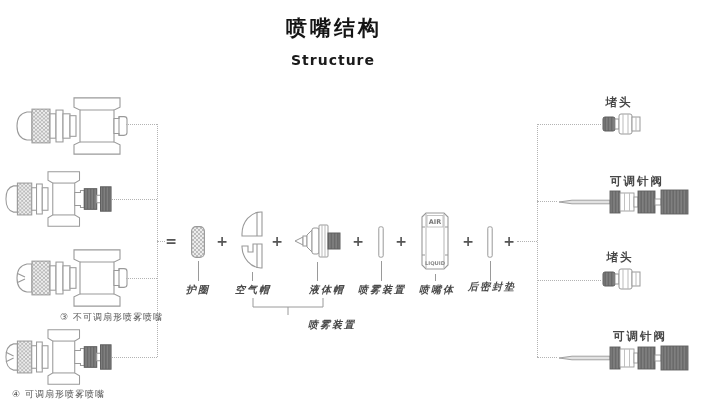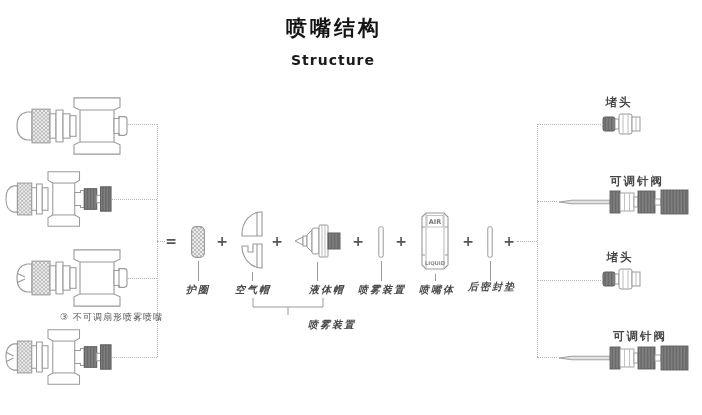--- a/index.html
+++ b/index.html
@@ -122,20 +122,21 @@
   <svg class="abs" style="left:16px;top:248px;" width="110" height="60" viewBox="0 0 110 64" preserveAspectRatio="none">
     <use href="#g-noz-fixed"></use>
       <use href="#g-fan-notch"></use>
   </svg>
   <div class="abs noz-label" style="left:12px;top:311px;margin-left:48px;">③ 不可调扇形喷雾喷嘴</div>
 
   <svg class="abs" style="left:5px;top:327px;" width="107" height="60" viewBox="0 0 112 64" preserveAspectRatio="none">
     <use href="#g-noz-adj"></use>
       <use href="#g-fan-notch"></use>
   </svg>
+  <div class="abs noz-label" style="left:12px;top:388px;">④ 可调扇形喷雾喷嘴</div>
 
   <div class="abs dot-h" style="left:126px;top:124px;width:31px;"></div>
   <div class="abs dot-h" style="left:112px;top:199px;width:45px;"></div>
   <div class="abs dot-h" style="left:126px;top:278px;width:31px;"></div>
   <div class="abs dot-h" style="left:112px;top:357px;width:45px;"></div>
   <div class="abs dot-v" style="left:157px;top:124px;height:233px;"></div>
   <div class="abs dot-h" style="left:157px;top:241px;width:8px;"></div>
 
   <div class="abs op" style="left:171px;top:241px;">=</div>
 

